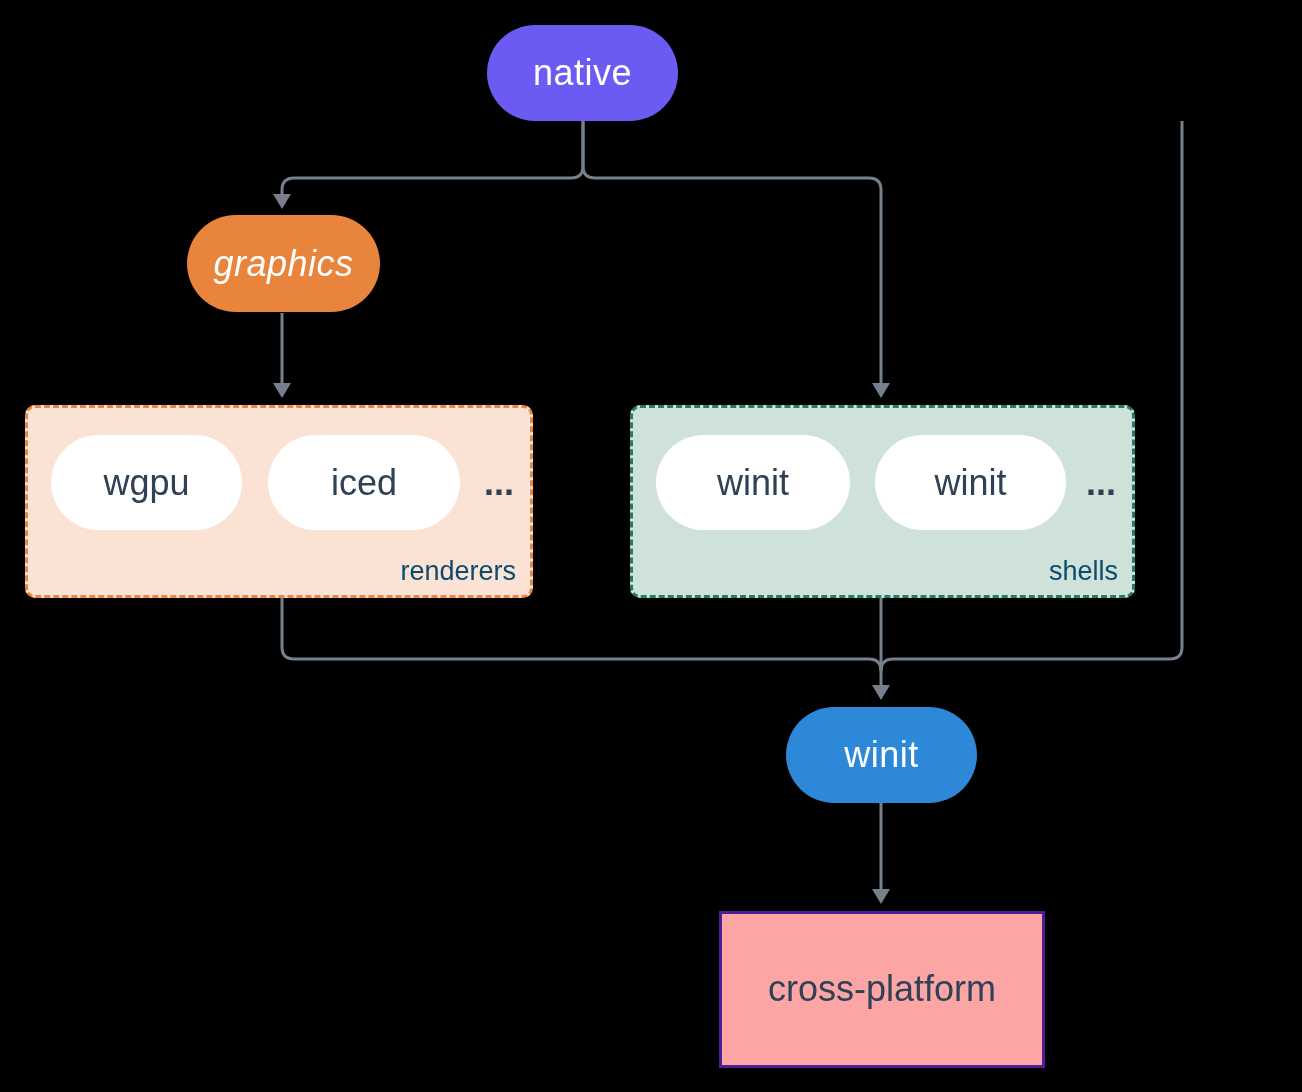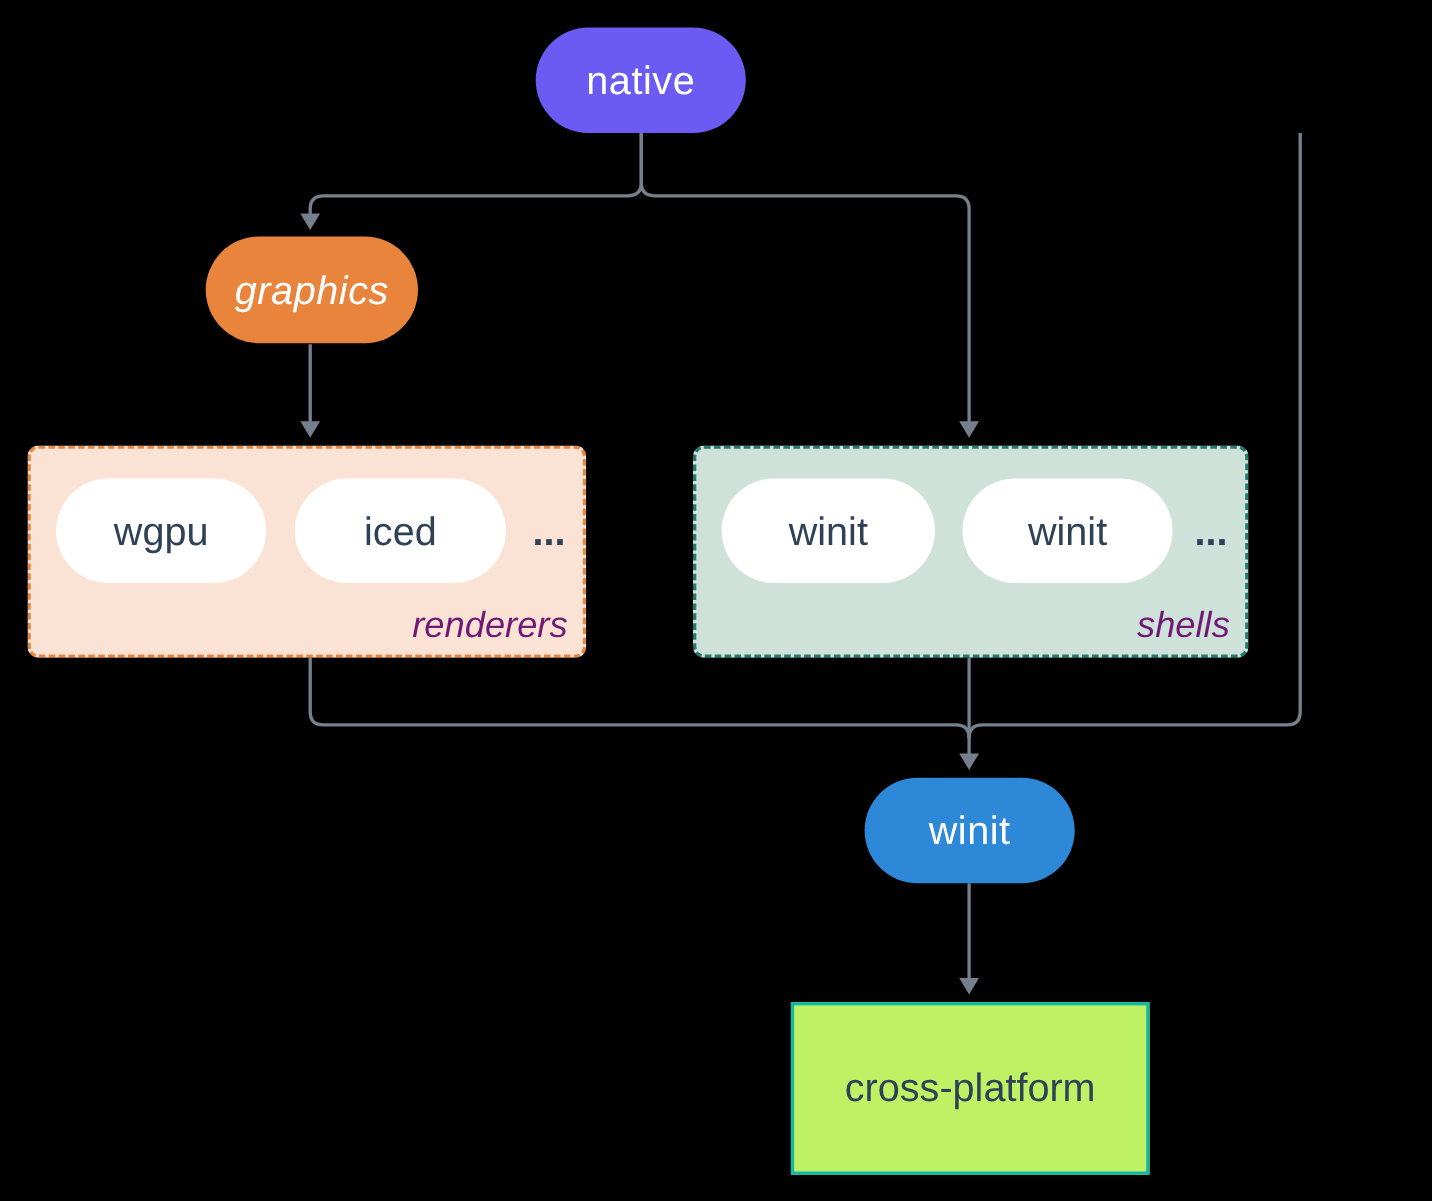--- a/index.html
+++ b/index.html
@@ -79,33 +79,32 @@
     display: flex;
     align-items: center;
     font-size: 36px;
     font-weight: bold;
     color: #2f4156;
   }
   .group-label {
     position: absolute;
     right: 14px;
     bottom: 8px;
-    font-size: 33px;
-    color: #701a75;
-    font-style: italic;
+    font-size: 27px;
+    color: #0c4a6e;
   }
   .app-box {
     position: absolute;
     left: 719px;
     top: 911px;
     width: 326px;
     height: 157px;
     box-sizing: border-box;
-    background: #bef264;
-    border: 3px solid #14b8a6;
+    background: #fca5a5;
+    border: 3px solid #4c1d95;
     display: flex;
     flex-direction: column;
     align-items: center;
     justify-content: center;
     font-size: 36px;
     line-height: 1.35;
     color: #2f4156;
     text-align: center;
   }
 </style>

